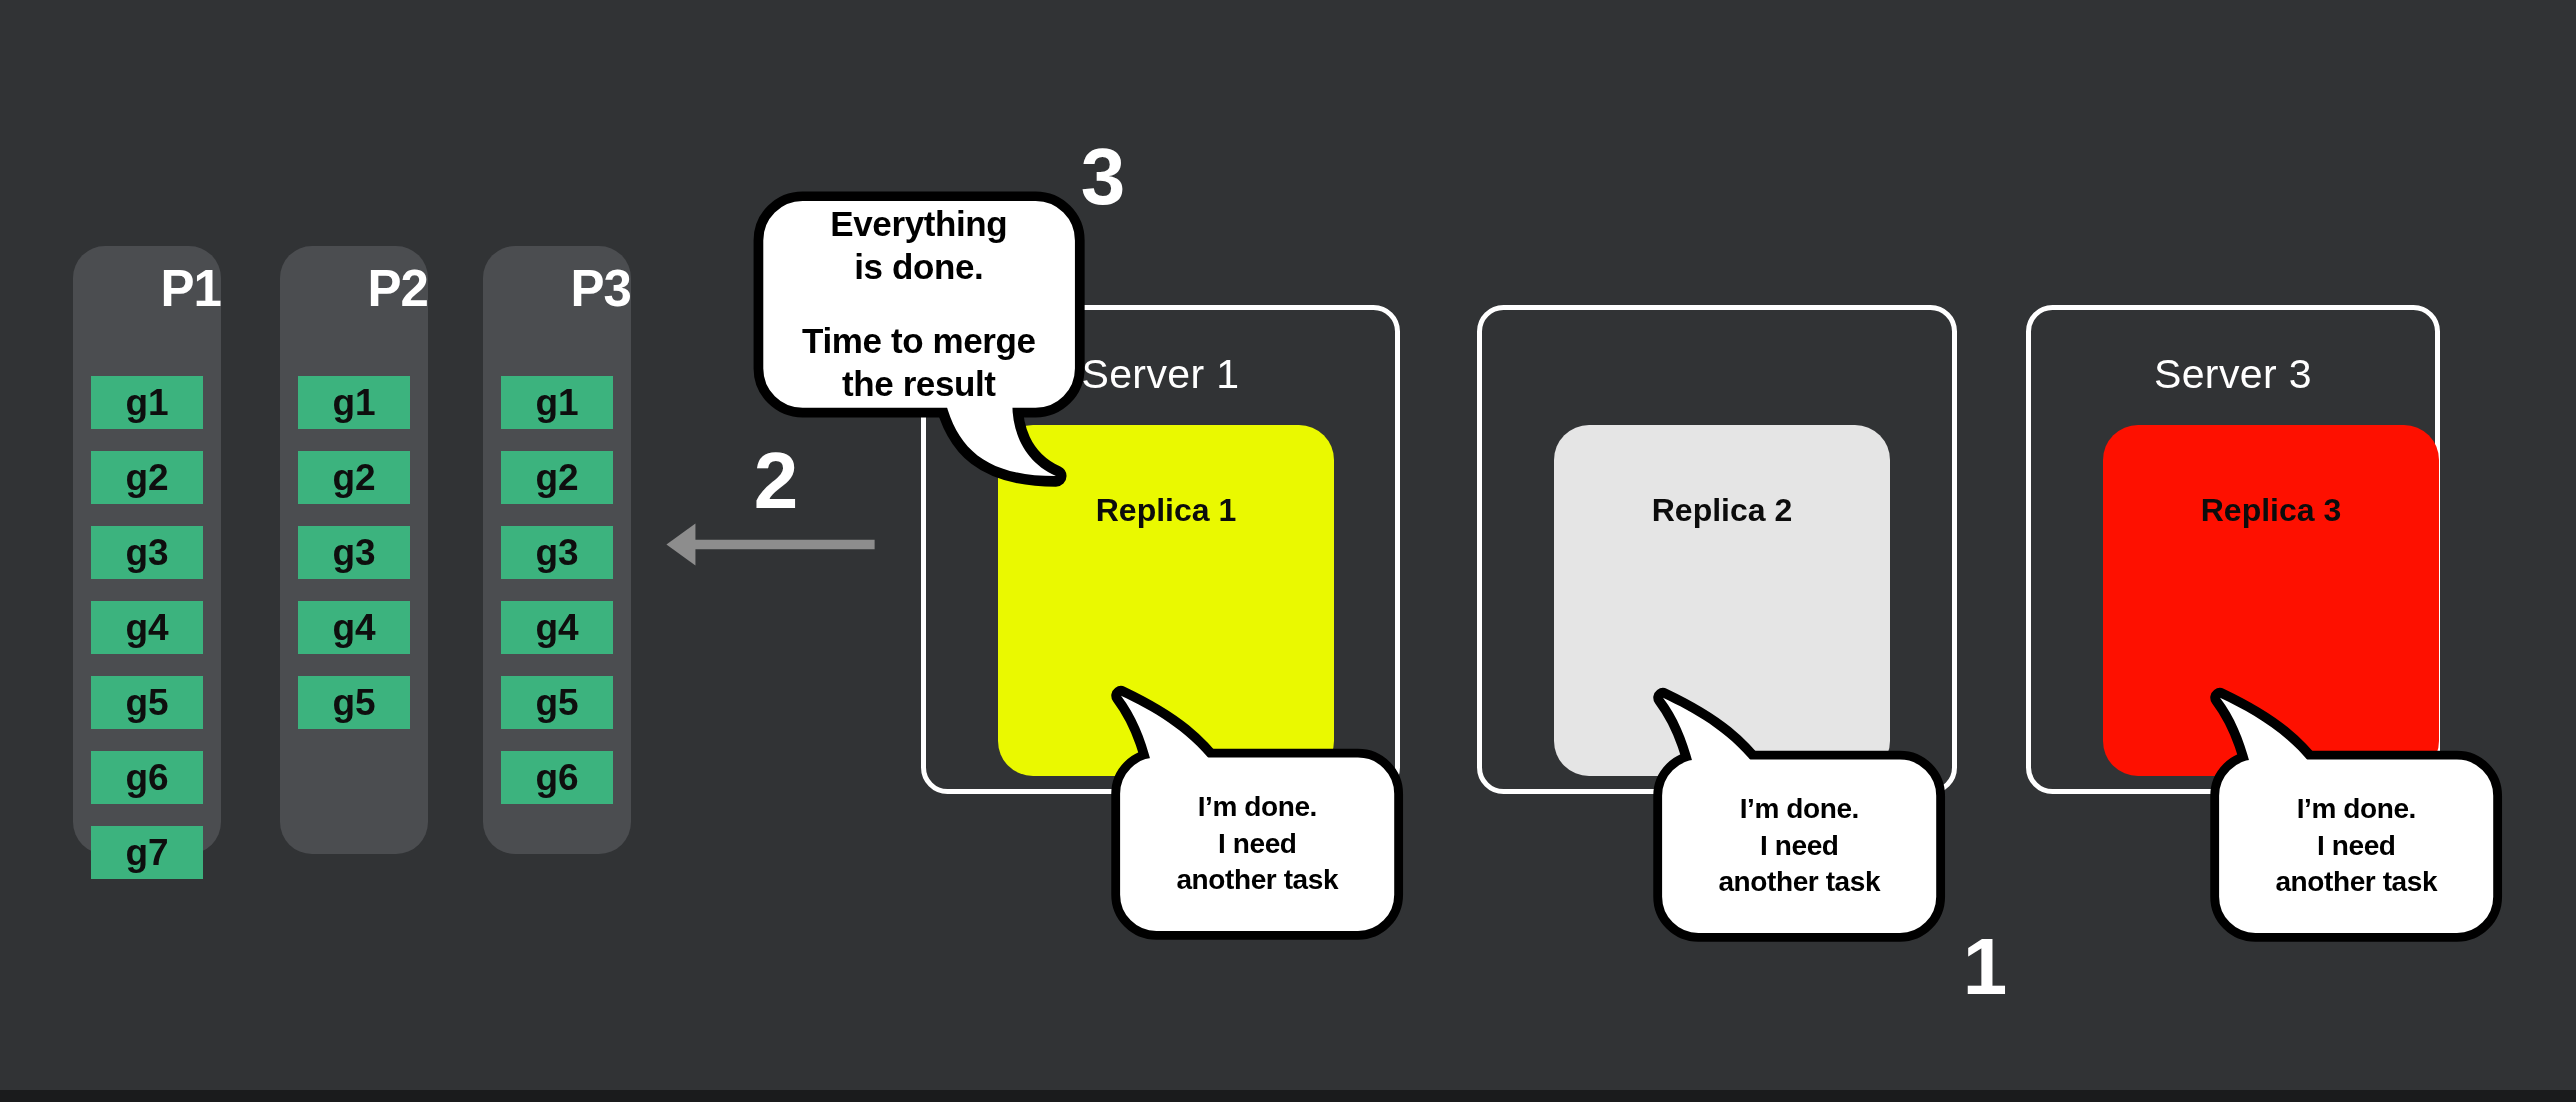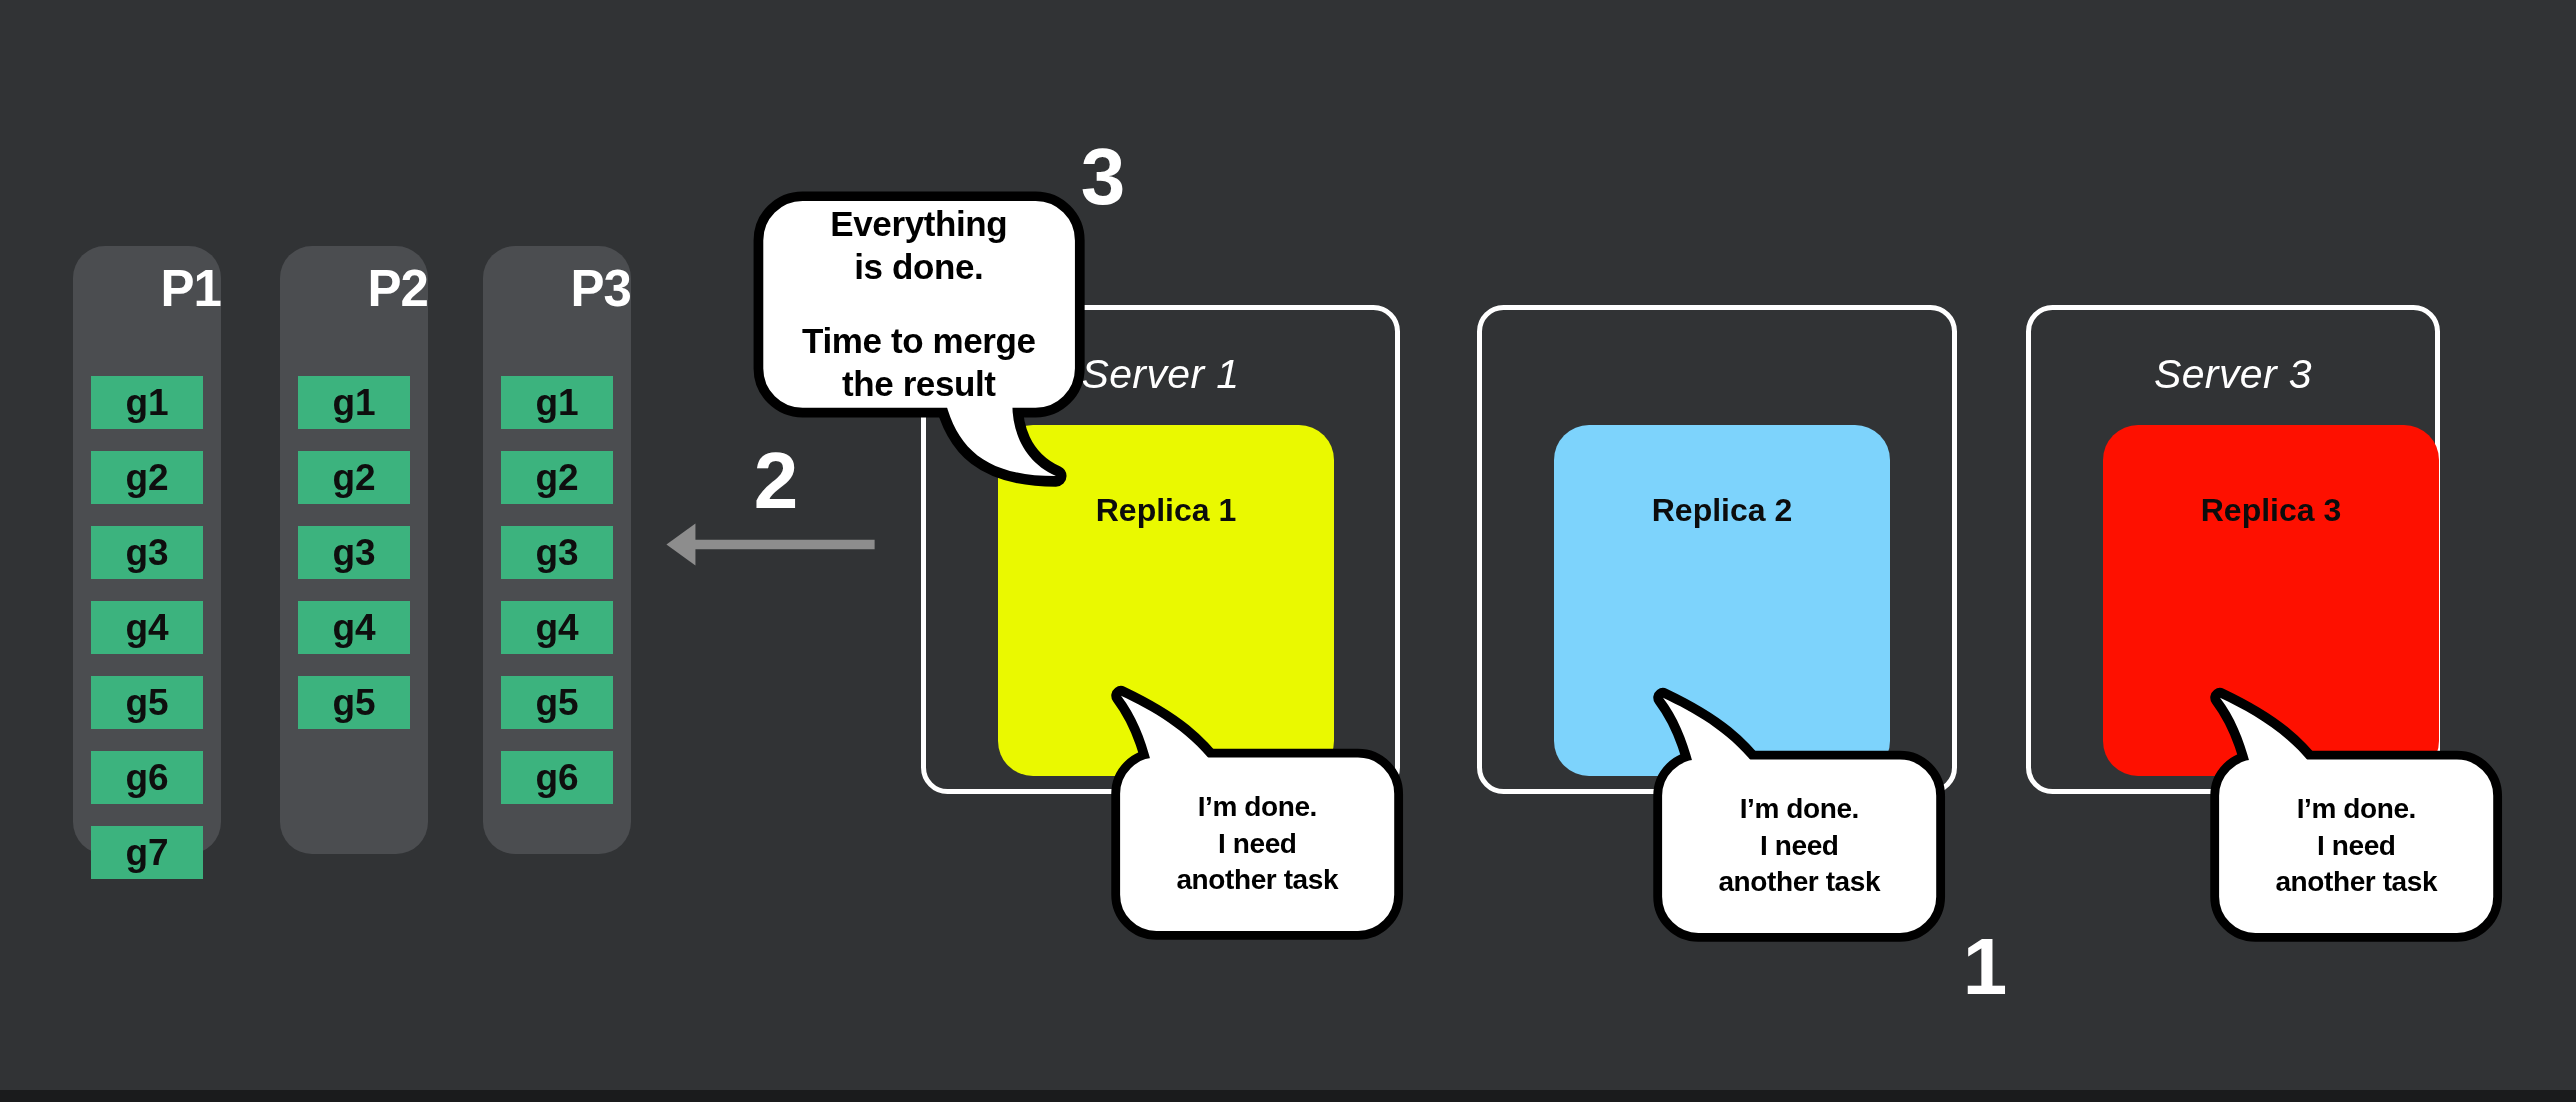--- a/index.html
+++ b/index.html
@@ -18,21 +18,21 @@
   .cell{height:53px; background:#3cb37e; color:#0e0e0e; font-size:37px; font-weight:700;
         display:flex; align-items:center; justify-content:center;}
   
   .step-num{position:absolute; transform:translate(-50%,-50%); color:#ffffff;
             font-size:80px; font-weight:700;}
   .arrow-wrap{position:absolute; left:663px; top:512px; width:230px; height:65px;}
   
   .server{position:absolute; top:305px; height:489px; box-sizing:border-box;
           border:5.3px solid #ffffff; border-radius:26.5px;}
   .server-label{position:absolute; top:41px; left:0; width:100%; text-align:center;
-                color:#ffffff; font-size:41px; font-weight:500; letter-spacing:0.4px;font-style:italic;}
+                color:#ffffff; font-size:41px; font-weight:500; letter-spacing:0.4px;}
   .replica{position:absolute; top:115px; left:72px; width:336px; height:351px;
            border-radius:35px;}
   .replica-label{position:absolute; top:67px; left:0; width:100%; text-align:center;
                  color:#0c0c0c; font-size:32px; font-weight:700;}
   
   .bubble{position:absolute;}
   .bubble svg{position:absolute; left:0; top:0;}
   .bubble-text{position:absolute; display:flex; flex-direction:column;
                align-items:center; justify-content:center; text-align:center;
                color:#000000; font-weight:700;}
@@ -94,21 +94,21 @@
   </div>
 
   <div class="server" style="left:921px; width:479px;">
     <div class="server-label">Server 1</div>
     <div class="replica" style="background: rgb(234, 249, 0);">
       <div class="replica-label">Replica 1</div>
     </div>
   </div>
 
   <div class="server" style="left:1477px; width:480px;">
-    <div class="replica" style="background: #7dd3fc;">
+    <div class="replica" style="background: #e5e5e5;">
       <div class="replica-label">Replica 2</div>
     </div>
   </div>
 
   <div class="server" style="left:2026px; width:414px;">
     <div class="server-label">Server 3</div>
     <div class="replica" style="background: rgb(254, 16, 0);">
       <div class="replica-label">Replica 3</div>
     </div>
   </div>

